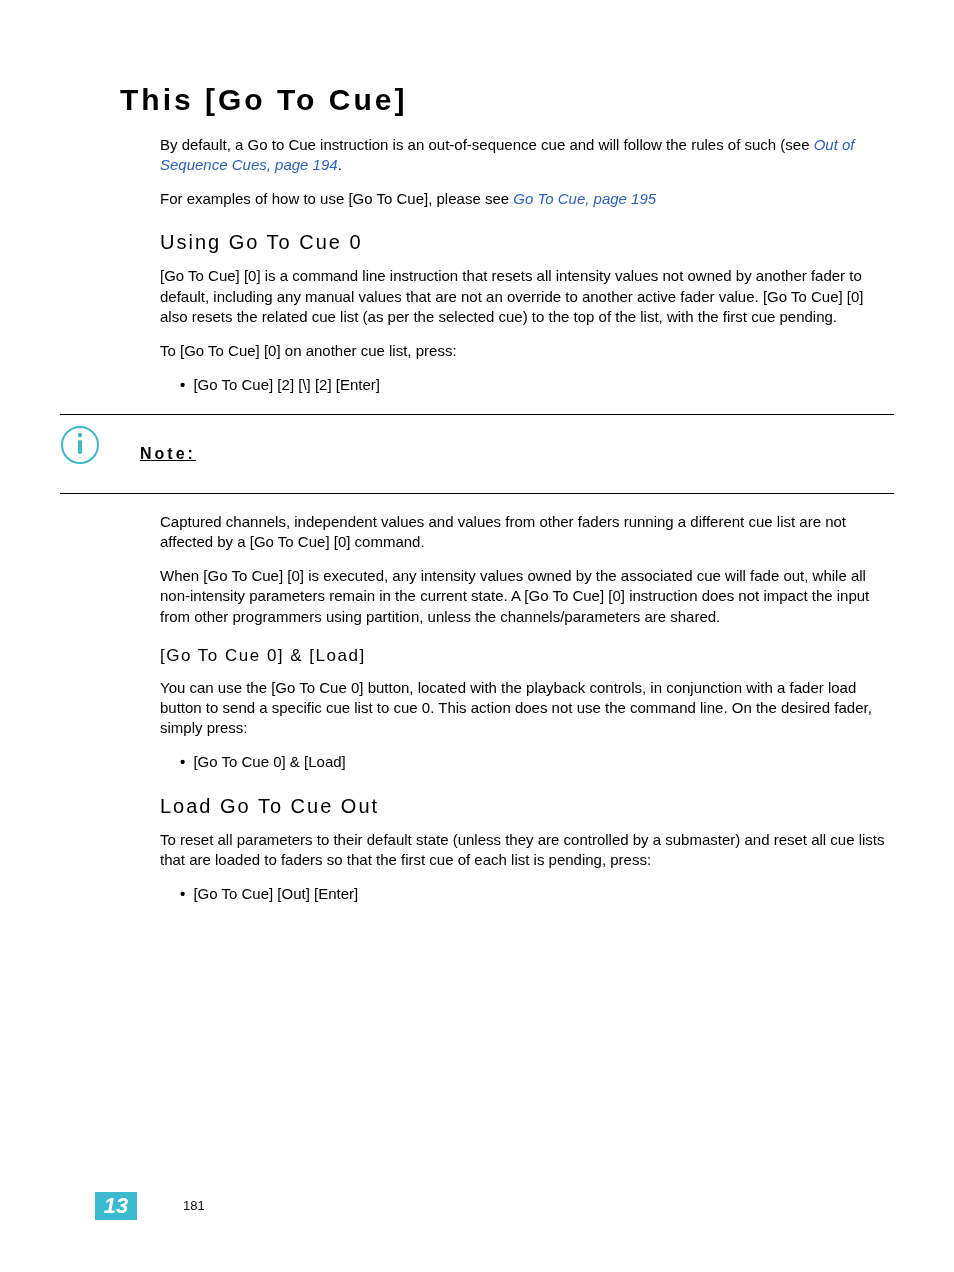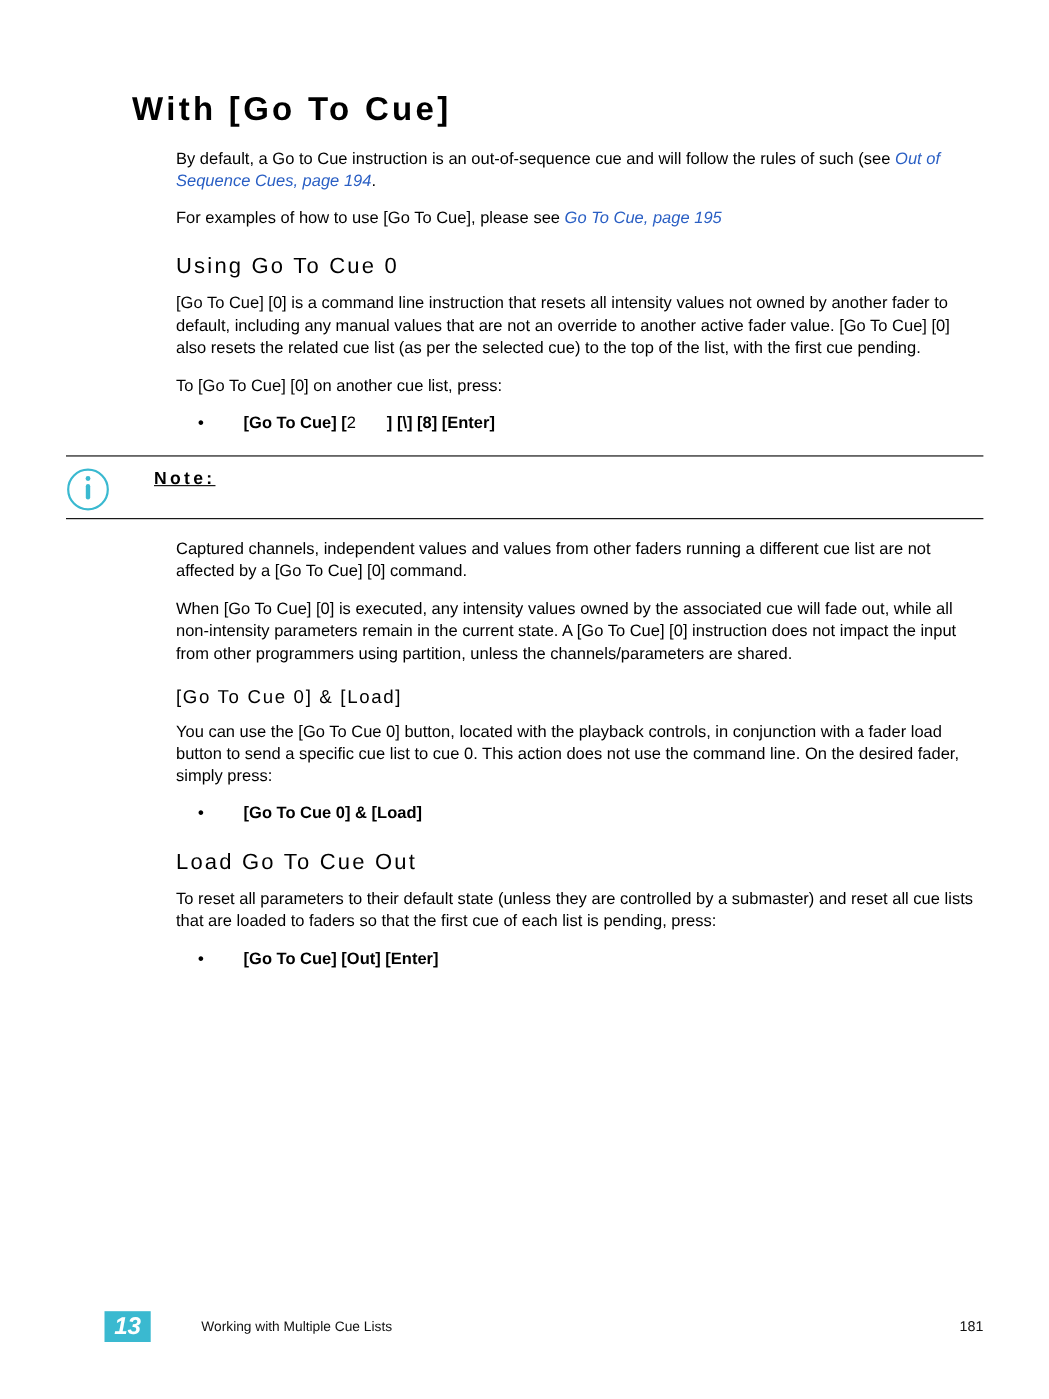--- a/index.html
+++ b/index.html
@@ -39,28 +39,28 @@
   h3 {
     font-size: 17px;
     font-weight: normal;
     letter-spacing: 1.5px;
     margin-top: 18px;
     margin-bottom: 10px;
   }
   ul { list-style: none; padding-left: 20px; margin-bottom: 14px; }
   ul li::before { content: "• "; font-weight: bold; margin-right: 4px; }
   ul li { margin-bottom: 6px; }
-  ul li .cmd { font-weight: bold; margin-left: 28px; }
+  ul li .cmd { font-weight: normal; }
   .note-block {
     border-top: 1px solid #000;
     border-bottom: 1px solid #000;
     margin: 18px 0 18px -65px;
-    padding: 10px 0 6px 0;
+    padding: 10px 0 28px 0;
     display: flex;
-    align-items: flex-start;
+    align-items: flex-end;
   }
   .note-icon {
     width: 80px;
     display: flex;
     justify-content: flex-start;
     padding-left: 0;
   }
   .note-icon svg { width: 40px; height: 40px; }
   .note-body { display: flex; flex: 1; padding-right: 10px; }
   .note-label {
@@ -98,34 +98,34 @@
     justify-content: center;
     margin-right: 14px;
   }
   .footer-title { font-size: 12.5px; color: #111; flex: 1; }
   .footer-page { font-size: 13px; color: #111; }
 </style>
 </head>
 <body>
 
 <div class="page">
-  <h1>With [Go To Cue]</h1>
+  <h1>This [Go To Cue]</h1>
   <div class="content">
     <p>
       <span>By default, a Go to Cue instruction is an out-of-sequence cue and will follow the rules of such (see </span><a class="link">Out of Sequence Cues, page 194</a><span>.</span>
     </p>
     <p>
       <span>For examples of how to use [Go To Cue], please see </span><a class="link">Go To Cue, page 195</a>
     </p>
 
     <h2>Using Go To Cue 0</h2>
     <p>[Go To Cue] [0] is a command line instruction that resets all intensity values not owned by another fader to default, including any manual values that are not an override to another active fader value. [Go To Cue] [0] also resets the related cue list (as per the selected cue) to the top of the list, with the first cue pending.</p>
     <p>To [Go To Cue] [0] on another cue list, press:</p>
     <ul>
-      <li><span class="cmd">[Go To Cue] [</span><span>2</span><span class="cmd">] [\] [8] [Enter]</span></li>
+      <li><span class="cmd">[Go To Cue] [</span><span>2</span><span class="cmd">] [\] [2] [Enter]</span></li>
     </ul>
   </div>
 
   <div class="note-block">
     <div class="note-icon">
       <svg viewBox="0 0 40 40">
         <circle cx="20" cy="20" r="18" fill="none" stroke="#3ab9d0" stroke-width="2"></circle>
         <circle cx="20" cy="10" r="2.2" fill="#3ab9d0"></circle>
         <rect x="18" y="15" width="4" height="14" rx="2" fill="#3ab9d0"></rect>
       </svg>
@@ -148,15 +148,14 @@
     <h2>Load Go To Cue Out</h2>
     <p>To reset all parameters to their default state (unless they are controlled by a submaster) and reset all cue lists that are loaded to faders so that the first cue of each list is pending, press:</p>
     <ul>
       <li><span class="cmd">[Go To Cue] [Out] [Enter]</span></li>
     </ul>
   </div>
 </div>
 
 <div class="footer">
   <div class="chapter-badge">13</div>
-  <div class="footer-title">Working with Multiple Cue Lists</div>
   <div class="footer-page">181</div>
 </div>
 
 </body></html>

